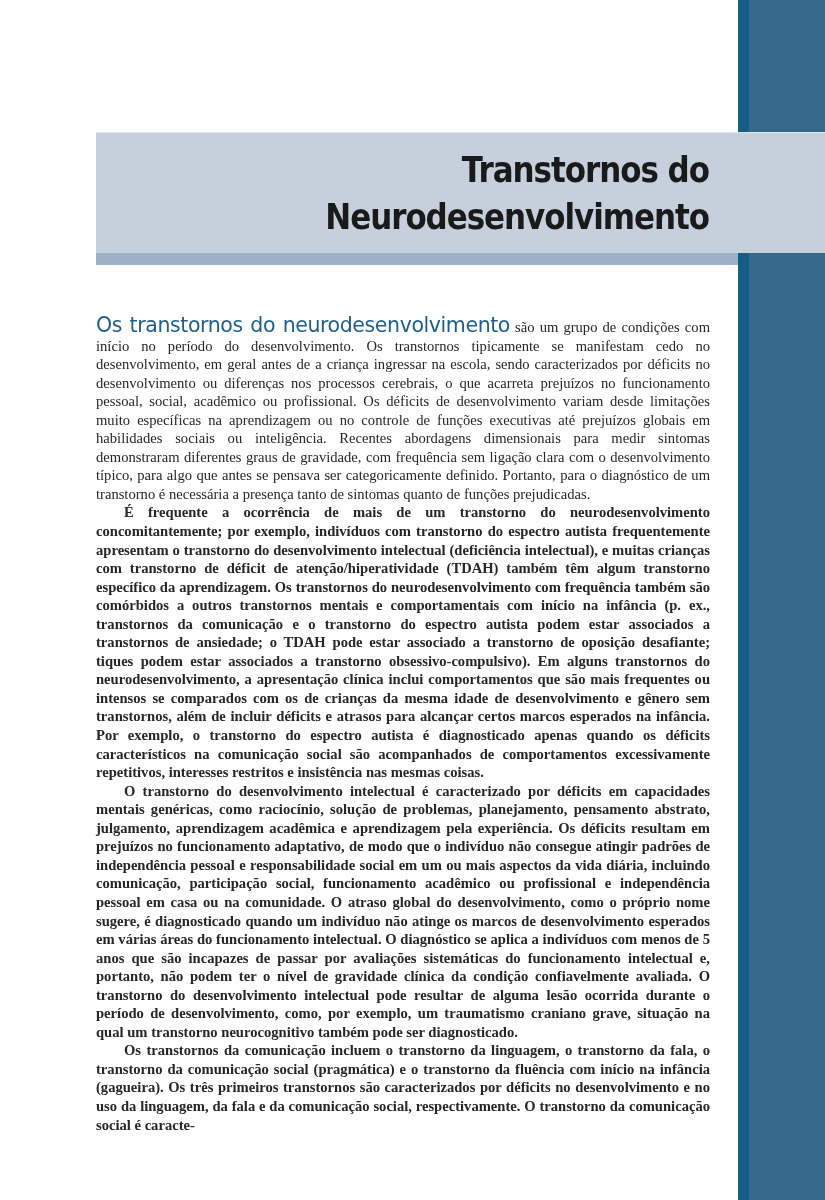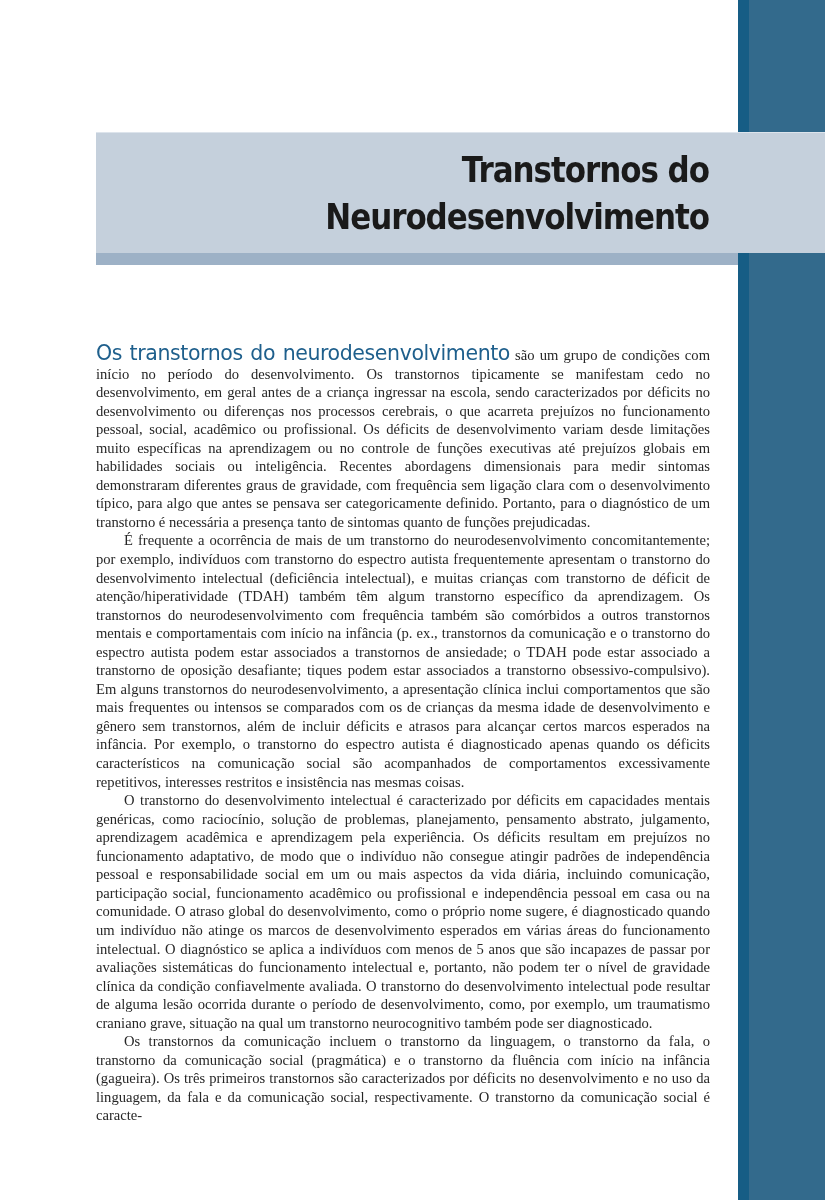--- a/index.html
+++ b/index.html
@@ -31,24 +31,24 @@
       text-align: right; margin: 0;
       font-family: "DejaVu Sans", "Liberation Sans", sans-serif;
       font-weight: bold; font-size: 36px; line-height: 47px;
       color: #1a1a1a; letter-spacing: -1.2px;
       transform: scaleX(0.86); transform-origin: right center;
     }
     .body-text {
       position: absolute; left: 96px; top: 316px; width: 614px;
       font-family: "Liberation Serif", "DejaVu Serif", serif;
       font-size: 14.6px; line-height: 18.55px; color: #262626;
-      text-align: justify; hyphens: manual; margin-top: 28px;
+      text-align: justify; hyphens: manual;
     }
     .body-text p { margin: 0; }
-    .body-text p.indent { text-indent: 28px; }
+    .body-text p.indent { text-indent: 28px; font-weight: bold; }
     .lead {
       font-family: "DejaVu Sans", "Liberation Sans", sans-serif;
       color: #1e5f8c; font-size: 20.5px; letter-spacing: -0.4px;
       line-height: 18px;
     }
   </style>
 </head>
 <body>
 
 <div class="side-band"></div>

